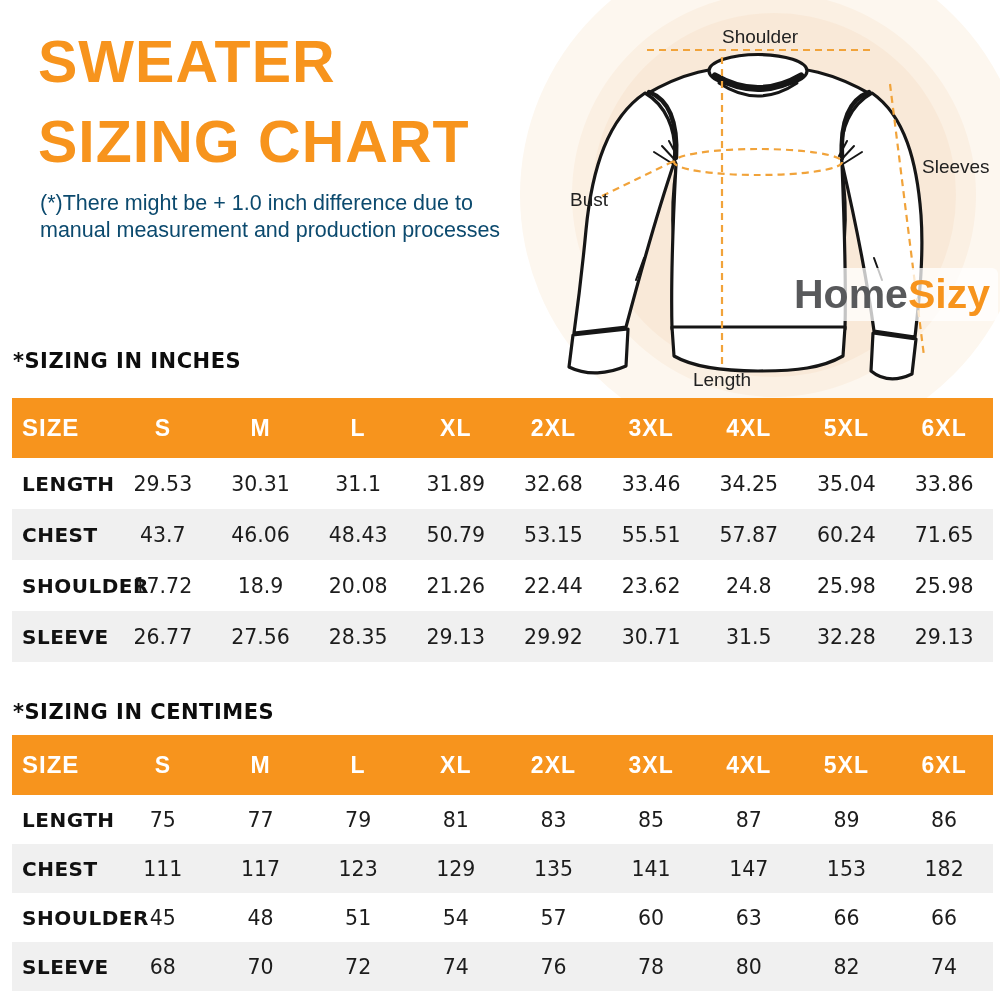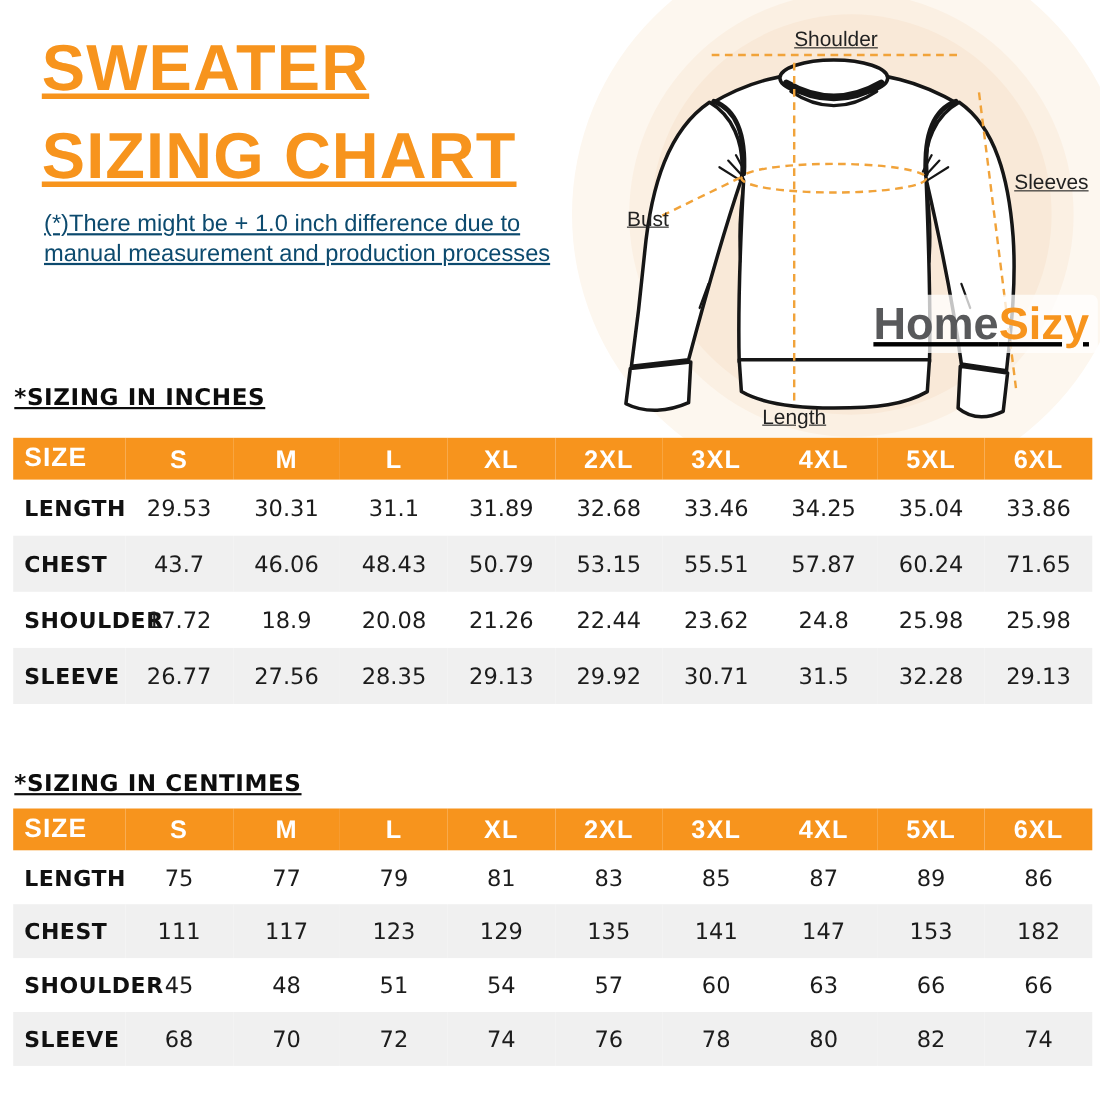--- a/index.html
+++ b/index.html
@@ -1,21 +1,21 @@
 <!DOCTYPE html>
 <html><head>
 <meta charset="utf-8">
 <style>
   html,body{margin:0;padding:0;}
   body{
     width:1000px;height:1000px;position:relative;background:#ffffff;
     font-family:"Liberation Sans",sans-serif;overflow:hidden;
     -webkit-font-smoothing:antialiased;
   }
-  .abs{position:absolute;text-decoration:underline;}
+  .abs{position:absolute;}
 
   
   .title{
     left:38px;top:22px;width:560px;
     color:#F7941D;font-weight:bold;font-size:59px;line-height:80px;
     letter-spacing:1px;font-family:"Liberation Sans",sans-serif;
   }
   .disclaimer{
     left:40px;top:190px;width:540px;
     color:#0c4a6e;font-size:21.5px;line-height:27px;
@@ -50,21 +50,21 @@
   .sec-inches{top:349px;}
   .sec-cm{top:700px;}
 
   
   .size-table{
     border-collapse:collapse;table-layout:fixed;width:981px;
     position:absolute;left:12px;
   }
   .tbl-inches{top:398px;}
   .tbl-cm{top:735px;}
-  .size-table thead tr{height:38px;margin-top:12px;}
+  .size-table thead tr{height:60px;margin-top:12px;}
   .tbl-inches tbody tr{height:51px;}
   .tbl-cm tbody tr{height:49px;}
   .size-table th{
     background:#F7941D;color:#ffffff;font-weight:bold;font-size:23px;
     letter-spacing:1px;text-align:center;padding:0;
     font-family:"Liberation Sans",sans-serif;
   }
   .size-table th:first-child{text-align:left;padding-left:10px;font-size:24px;}
   .size-table td{
     padding:0;text-align:center;color:#1c1c1c;font-size:20.5px;

